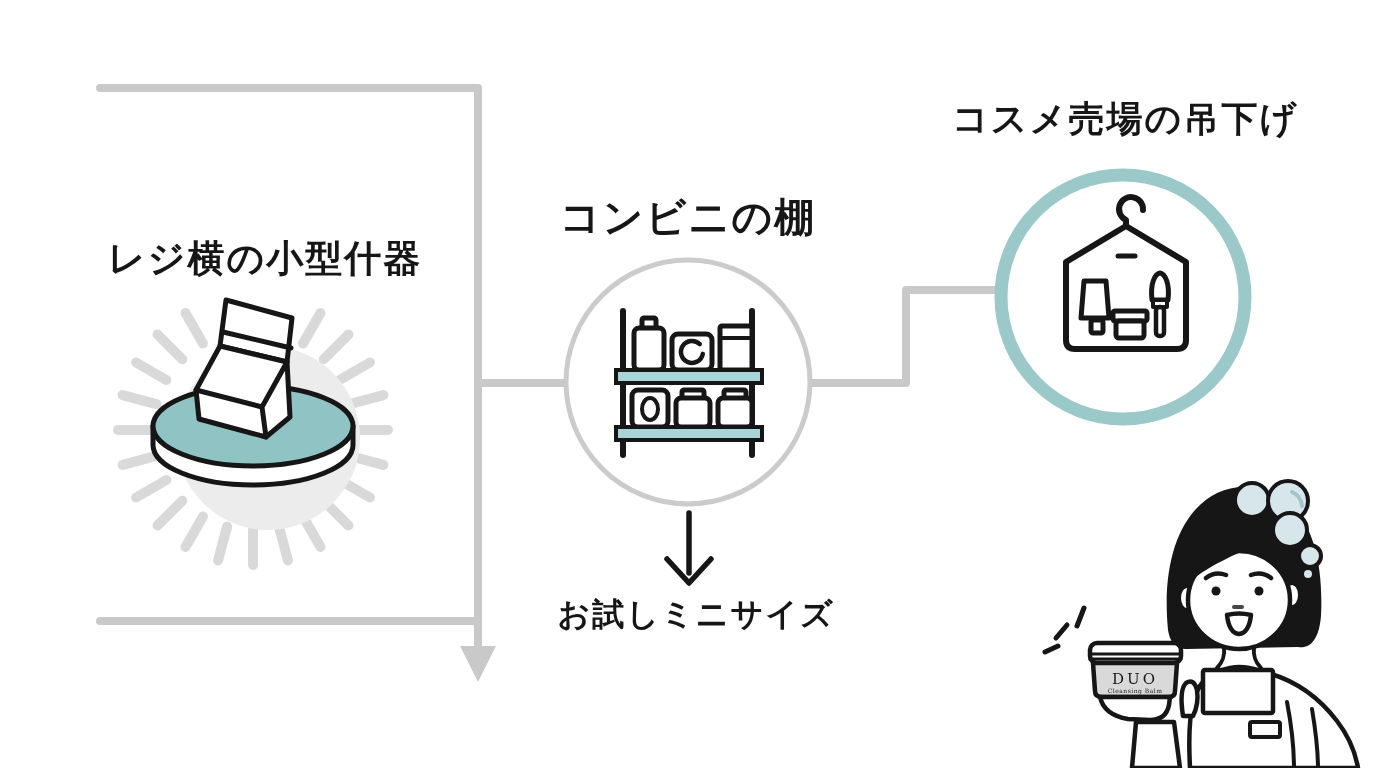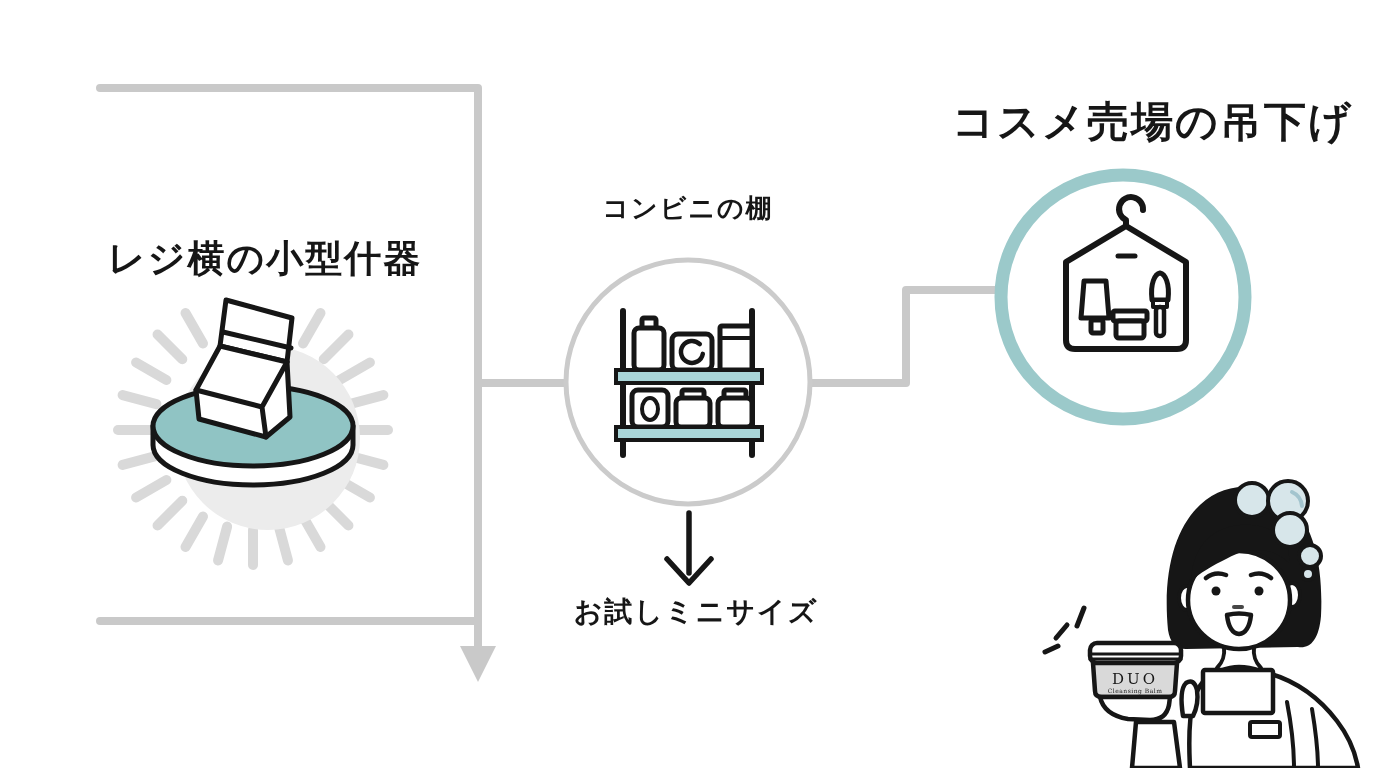--- a/index.html
+++ b/index.html
@@ -69,21 +69,21 @@
     </g>
     <g>
       <path class="ink" d="M136,32 L202,50 L197,94 L130,78 Z"></path>
       <path class="inkline" d="M133,64 L201,80"></path>
       <path class="ink" d="M130,78 L106,122 L109,151 L176,169 L200,149 L197,94 Z"></path>
       <path class="inkline" d="M106,122 L172,139 L197,94 M172,139 L176,169"></path>
     </g>
   </svg>
   <div class="lbl abs" style="left:100px;top:238px;width:330px;font-size:37px;">レジ横の小型什器</div>
 
-  <div class="lbl abs" style="left:538px;top:194px;width:300px;font-size:26px;">コンビニの棚</div>
+  <div class="lbl abs" style="left:538px;top:194px;width:300px;font-size:40px;">コンビニの棚</div>
   <svg class="abs" style="left:556px;top:250px;" width="268" height="268" viewBox="0 0 268 268">
     <circle cx="132" cy="132" r="122" style="fill:#fff;stroke:#CBCBCB;stroke-width:5"></circle>
     <g>
       <path class="inkline" style="stroke-width:6" d="M67,61 V205 M196,61 V205"></path>
 
       <rect class="ink" x="86" y="68" width="14" height="12" rx="2"></rect>
       <rect class="ink" x="78" y="78" width="30" height="42" rx="5"></rect>
       <rect class="ink" x="116" y="84" width="40" height="36" rx="6"></rect>
       <path class="inkline" style="stroke-width:4.5" d="M143.8,94.2 A11,11 0 1 0 146.8,103.9"></path>
       <rect class="ink" x="164" y="76" width="32" height="44" rx="2"></rect>
@@ -97,23 +97,23 @@
       <rect class="ink" x="162" y="148" width="34" height="29" rx="5"></rect>
 
       <rect x="60" y="120" width="146" height="13" style="fill:var(--teal_shelf);stroke:var(--ink);stroke-width:4"></rect>
       <rect x="60" y="177" width="146" height="13" style="fill:var(--teal_shelf);stroke:var(--ink);stroke-width:4"></rect>
     </g>
   </svg>
 
   <svg class="abs" style="left:661px;top:509px;" width="58" height="84" viewBox="0 0 58 84">
     <path class="inkline" style="stroke-width:5.5" d="M28,4 V64 M6,50 L28,74 L50,50"></path>
   </svg>
-  <div class="lbl abs" style="left:521px;top:596px;width:350px;font-size:28px;">お試しミニサイズ</div>
+  <div class="lbl abs" style="left:521px;top:596px;width:350px;font-size:32px;">お試しミニサイズ</div>
 
-  <div class="lbl abs" style="left:952px;top:98px;width:340px;font-size:42px;">コスメ売場の吊下げ</div>
+  <div class="lbl abs" style="left:952px;top:98px;width:340px;font-size:36px;">コスメ売場の吊下げ</div>
   <svg class="abs" style="left:985px;top:159px;" width="290" height="290" viewBox="0 0 290 290">
     <circle cx="138" cy="138" r="122" style="fill:#fff;stroke:var(--teal);stroke-width:13"></circle>
     <g>
       <path class="inkline" style="stroke-width:6" d="M141,68 V61 A12,12 0 1 1 158,51"></path>
       <path class="ink" style="stroke-width:6" d="M141,67 L201,103 V181 Q201,190 192,190 H90 Q81,190 81,181 V103 Z"></path>
       <path class="inkline" style="stroke-width:5" d="M133,97 H150"></path>
       <g>
         <path class="ink" style="stroke-width:5" d="M99,122 H121 L124,159 H96 Z"></path>
         <rect class="ink" style="stroke-width:5" x="106" y="161" width="12" height="13" rx="2"></rect>
       </g>

